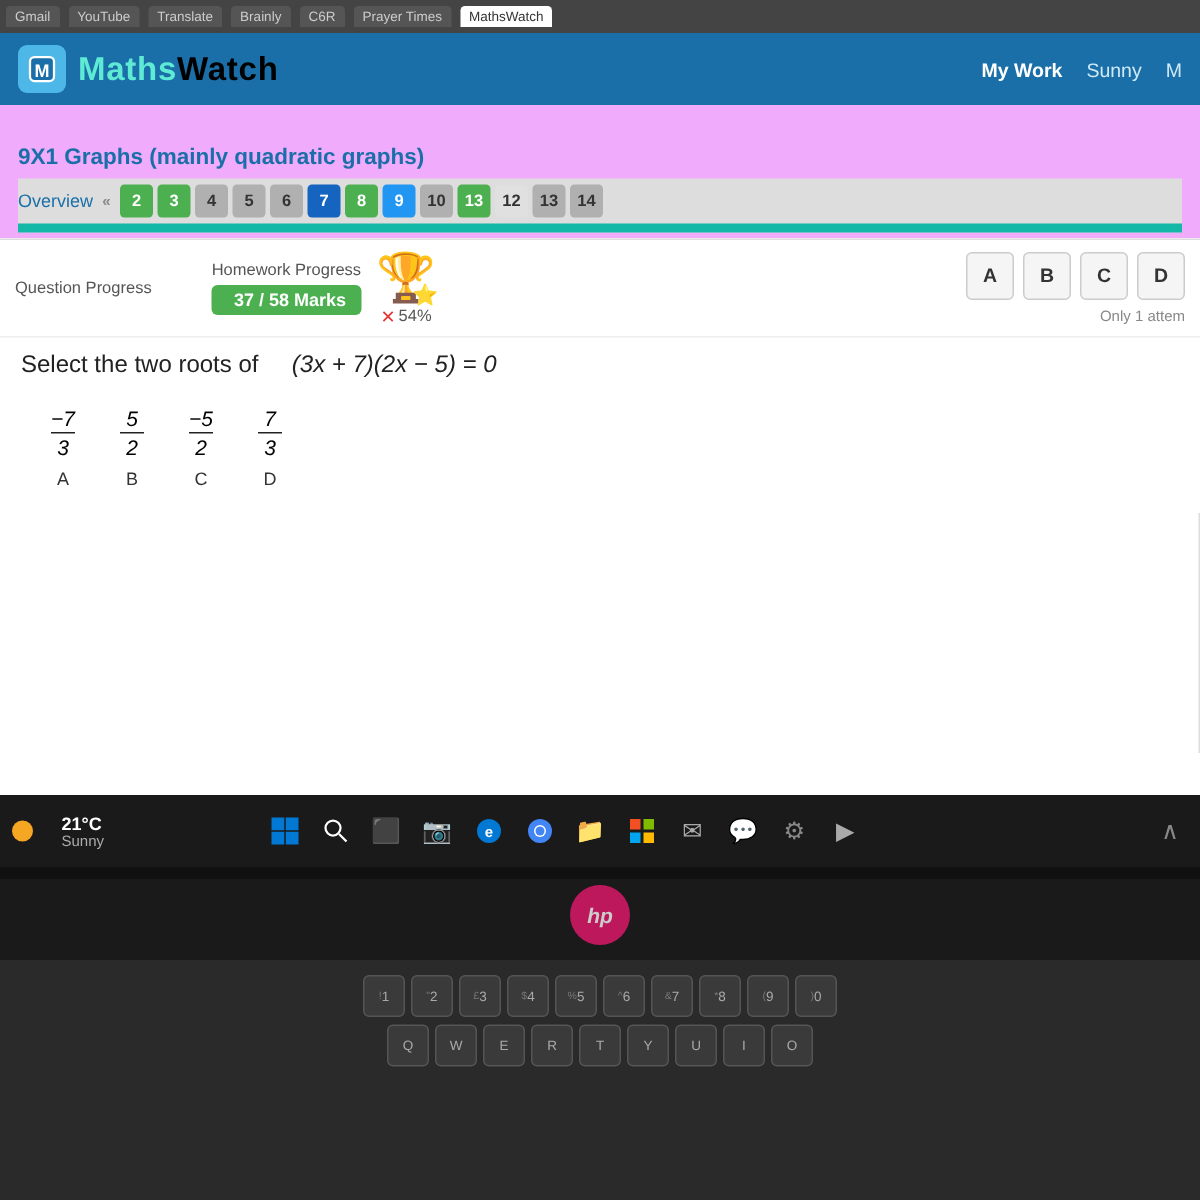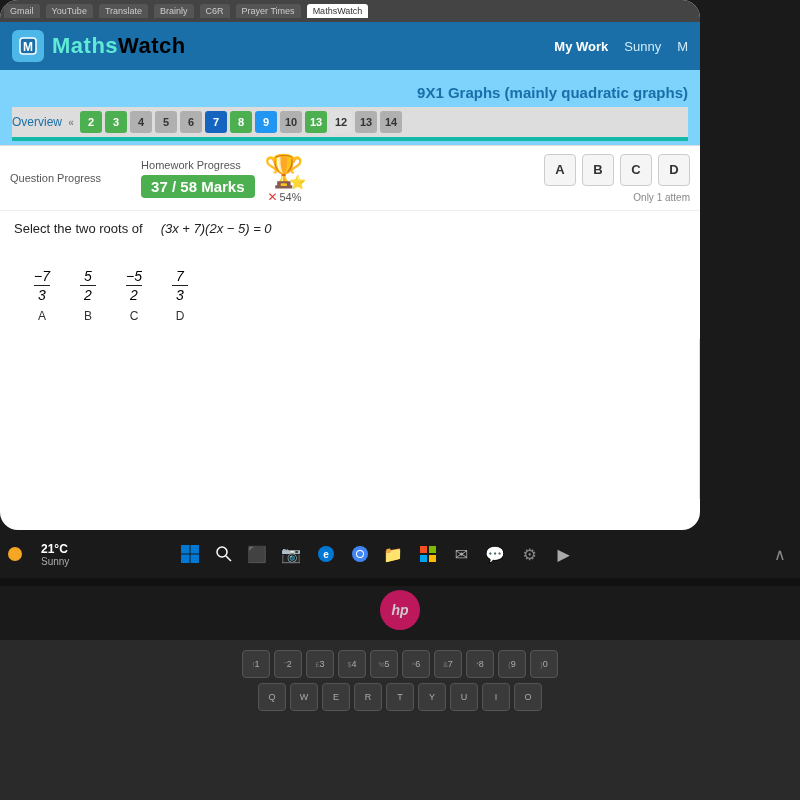--- a/index.html
+++ b/index.html
@@ -9,25 +9,24 @@
       overflow: hidden;
       background: #1a1a1a;
       font-family: Arial, sans-serif;
     }
 
     
     .laptop-screen {
       position: absolute;
       top: 0;
       left: 0;
-      width: 700px;
+      width: 800px;
       height: 530px;
       background: #fff;
       overflow: hidden;
-      border-radius: 18px;
     }
 
     
     .browser-tabs {
       width: 100%;
       height: 22px;
       background: #444;
       display: flex;
       align-items: center;
       padding: 0 4px;
@@ -93,39 +92,38 @@
       cursor: pointer;
     }
     .mw-nav-item.my-work {
       color: white;
       font-weight: bold;
       margin-left: 48px;
     }
 
     
     .content-area {
-      background: #7dd3fc;
-      padding: 8px 12px 4px;
-      text-align: right;
+      background: #f0abfc;
+      padding: 20px 12px 4px;
     }
     .page-title {
       font-size: 15px;
       font-weight: bold;
       color: #1a6fa8;
       padding: 6px 0;
     }
 
     
     .nav-tabs {
       display: flex;
       align-items: center;
       gap: 3px;
       padding: 4px 0;
       background: #ddd;
-      border-bottom: 4px solid #14b8a6;
+      border-bottom: 6px solid #14b8a6;
       flex-wrap: nowrap;
       overflow: hidden;
     }
     .nav-tab {
       min-width: 22px;
       height: 22px;
       display: flex;
       align-items: center;
       justify-content: center;
       font-size: 11px;
@@ -156,25 +154,25 @@
       flex-direction: column;
       gap: 4px;
     }
     .progress-label {
       font-size: 11px;
       color: #555;
     }
     .progress-badge {
       background: #4caf50;
       color: white;
-      font-size: 15px;
+      font-size: 12px;
       font-weight: bold;
       padding: 3px 10px;
       border-radius: 4px;
-      text-align: left;
+      text-align: right;
     }
     .trophy-area {
       display: flex;
       flex-direction: column;
       align-items: center;
       margin-left: 10px;
     }
     .trophy-icon {
       font-size: 32px;
       position: relative;
@@ -212,23 +210,23 @@
       margin-top: 2px;
     }
 
     
     .question-area {
       background: white;
       padding: 10px 14px 16px;
       border-top: 1px solid #eee;
     }
     .question-text {
-      font-size: 13px;
+      font-size: 16px;
       color: #222;
-      margin-bottom: 32px;
+      margin-bottom: 18px;
     }
     .equation {
       font-style: italic;
     }
 
     
     .answer-choices {
       display: flex;
       gap: 30px;
       padding-left: 20px;

